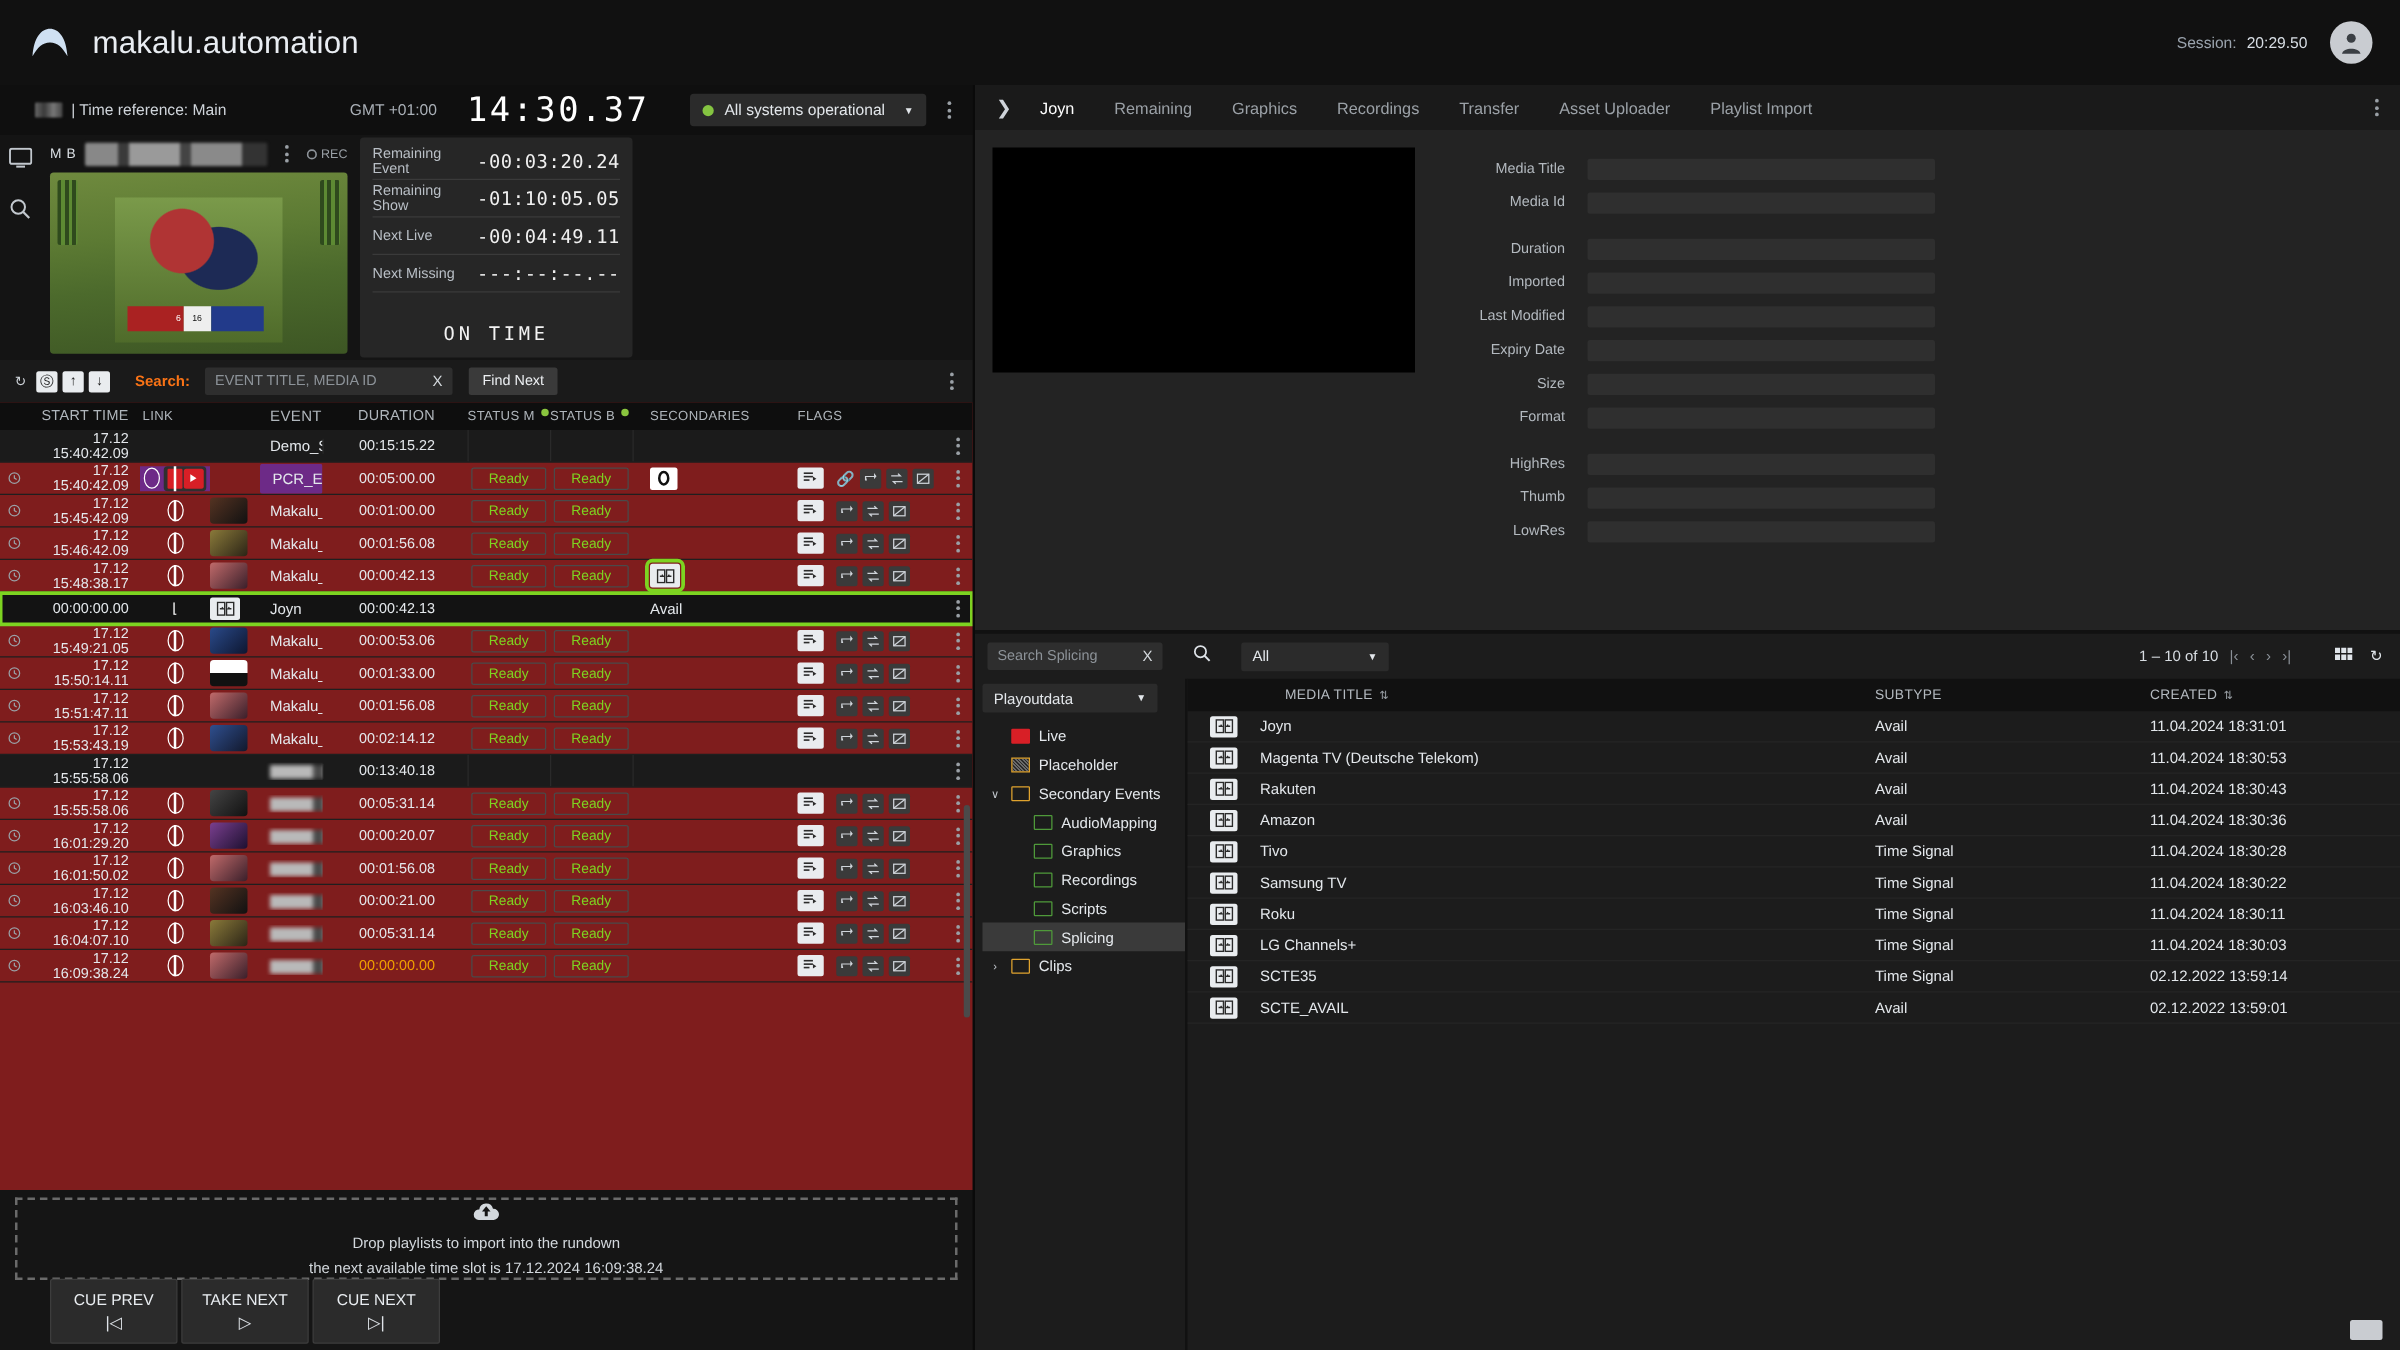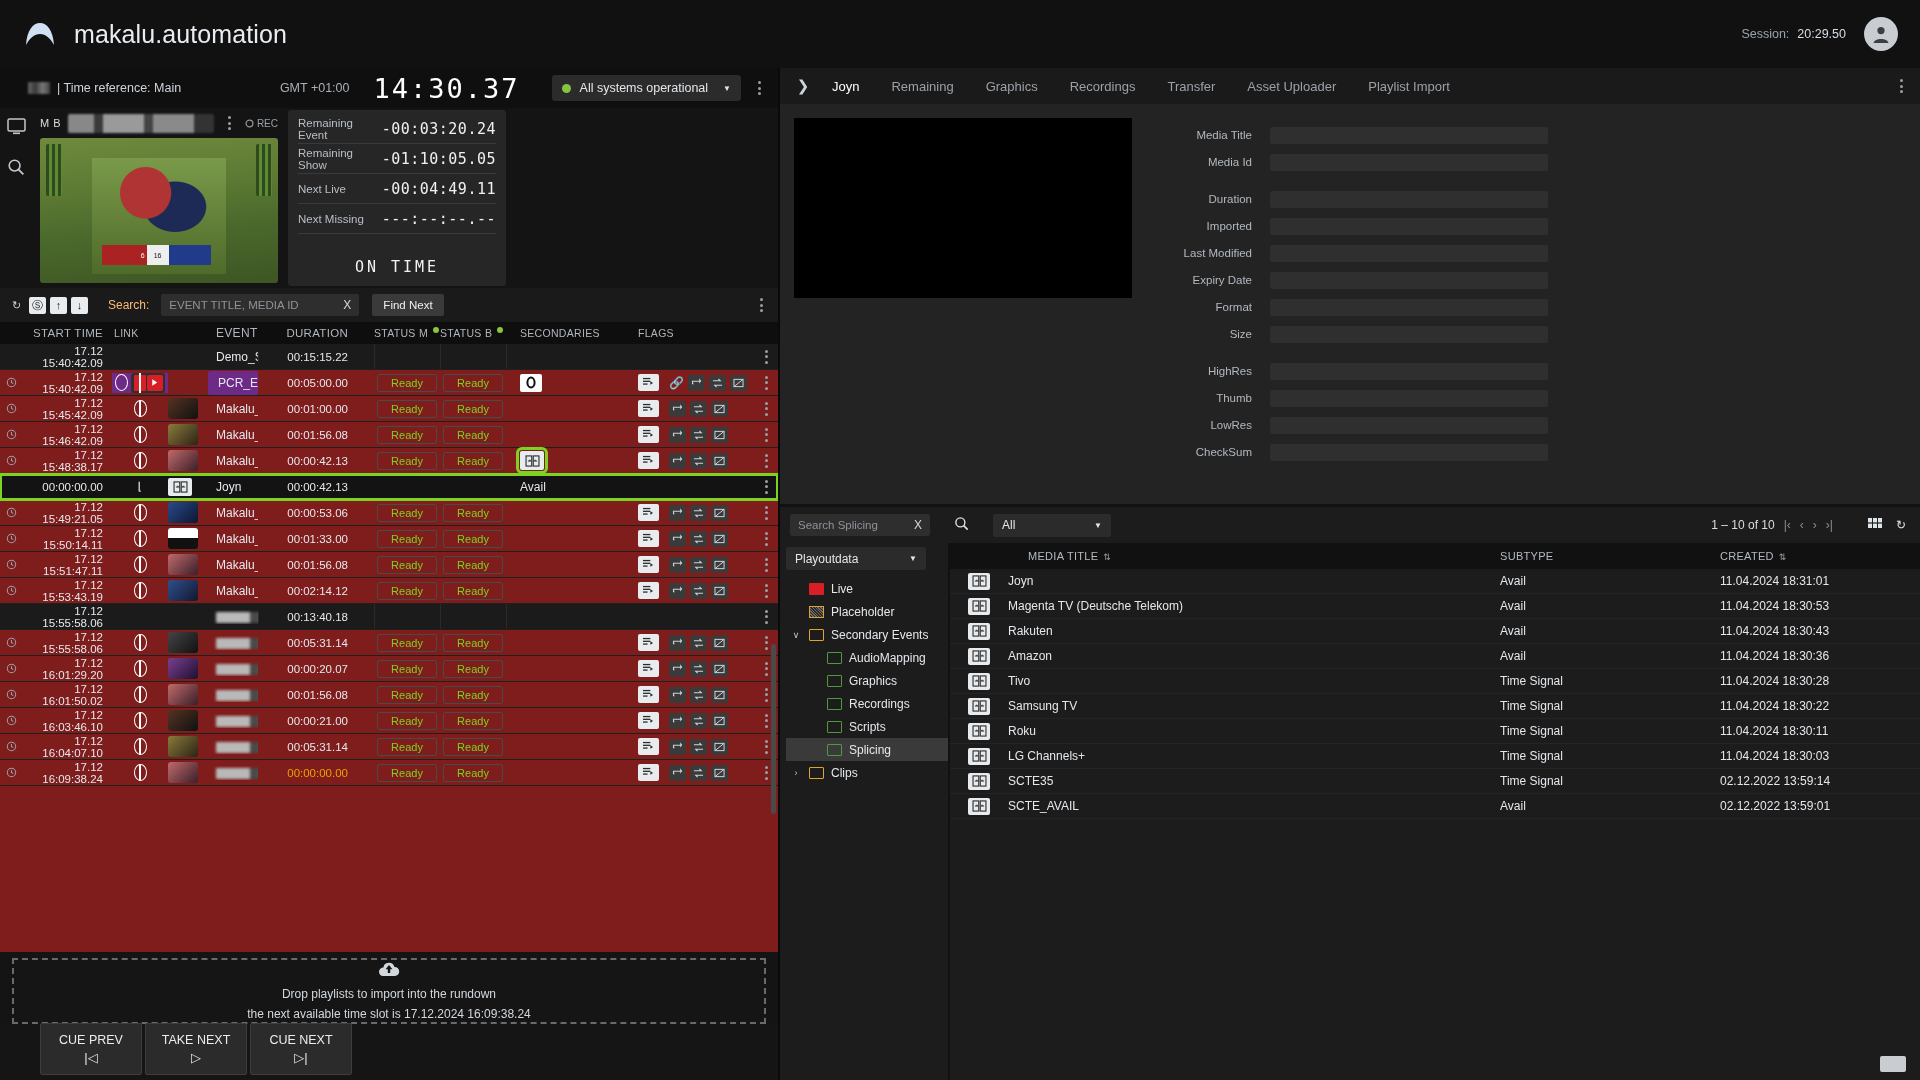--- a/index.html
+++ b/index.html
@@ -68,21 +68,21 @@
   .trow{ display:flex; align-items:center; height:30px; border-bottom:1px solid #3a3a3a; }
   .trow:last-of-type{border-bottom:none}
   .tlabel{ font-size:11.5px; color:#b9bfc6; }
   .tval{ margin-left:auto; font-family:"DejaVu Sans Mono", monospace; font-size:15px; letter-spacing:.5px; color:#f0f0f0;}
   .ontime{ margin-top:auto; text-align:center; font-family:"DejaVu Sans Mono", monospace; font-size:15px; letter-spacing:3px; color:#f2f2f2; padding:8px 0 6px;}
 
   
   .searchrow{ height:34px; background:#1a1a1a; display:flex; align-items:center; gap:4px; padding:0 8px; flex:0 0 34px;}
   .sqbtn{ width:17px;height:17px; display:flex;align-items:center;justify-content:center; font-size:11px; color:#cfd4da;}
   .sqbtn.fill{ background:#e9ecef; color:#181818; border-radius:2px;}
-  .slabel{ font-size:12px; color:#fdba74; margin-left:16px;}
+  .slabel{ font-size:12px; color:#f97316; margin-left:16px;font-weight:bold;}
   .sinput{ width:198px; height:22px; background:#2e2e2e; border-radius:2px; display:flex; align-items:center; padding:0 8px; margin-left:8px;}
   .sinput span{ font-size:11.5px; color:#8d9399;}
   .sinput .xx{ margin-left:auto; color:#d5dade; font-size:12px;}
   .findnext{ background:#3a3a3a; height:22px; border-radius:2px; font-size:11.5px; color:#eceff2; display:flex;align-items:center; padding:0 11px; margin-left:9px;}
 
   
   .rundown{ flex:1; min-height:0; display:flex; flex-direction:column; background:#7f1d1d;}
   .rhead{ height:22px; background:#0e0e0e; display:flex; align-items:center; font-size:10.5px; color:#b0b6bc; letter-spacing:.3px; flex:0 0 22px;}
   .rbody{ flex:1; overflow:hidden; position:relative;}
   .rrow{ height:26px; display:flex; align-items:center; font-size:12px; color:#e4e8ec; border-bottom:1px solid #1f1f1f; position:relative;}
@@ -1316,44 +1316,40 @@
               </div>
               <div class="prow">
                 <span class="plab">Last Modified</span>
                 <span class="pfield"></span>
               </div>
               <div class="prow">
                 <span class="plab">Expiry Date</span>
                 <span class="pfield"></span>
               </div>
               <div class="prow">
-                <span class="plab">Format</span>
+                <span class="plab">Size</span>
                 <span class="pfield"></span>
               </div>
               <div class="prow">
-                <span class="plab">Size</span>
+                <span class="plab">Format</span>
                 <span class="pfield"></span>
               </div>
             </div>
           <div class="pgap"></div>
           <div id="props3">
               <div class="prow">
                 <span class="plab">HighRes</span>
                 <span class="pfield"></span>
               </div>
               <div class="prow">
                 <span class="plab">Thumb</span>
                 <span class="pfield"></span>
               </div>
               <div class="prow">
                 <span class="plab">LowRes</span>
-                <span class="pfield"></span>
-              </div>
-              <div class="prow">
-                <span class="plab">CheckSum</span>
                 <span class="pfield"></span>
               </div>
             </div>
         </div>
       </div>
 
       <div class="browser">
         <div class="btoolbar">
           <div class="bsearch">
             <span>Search Splicing</span>

